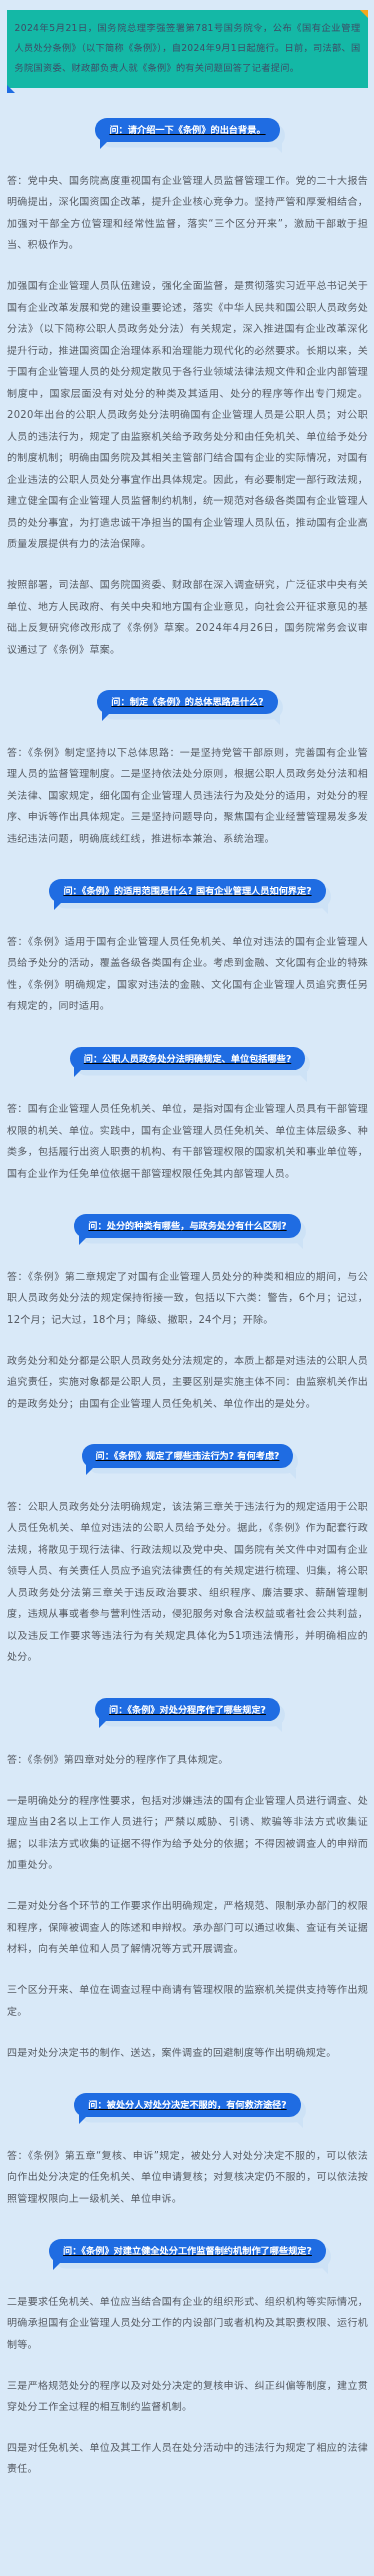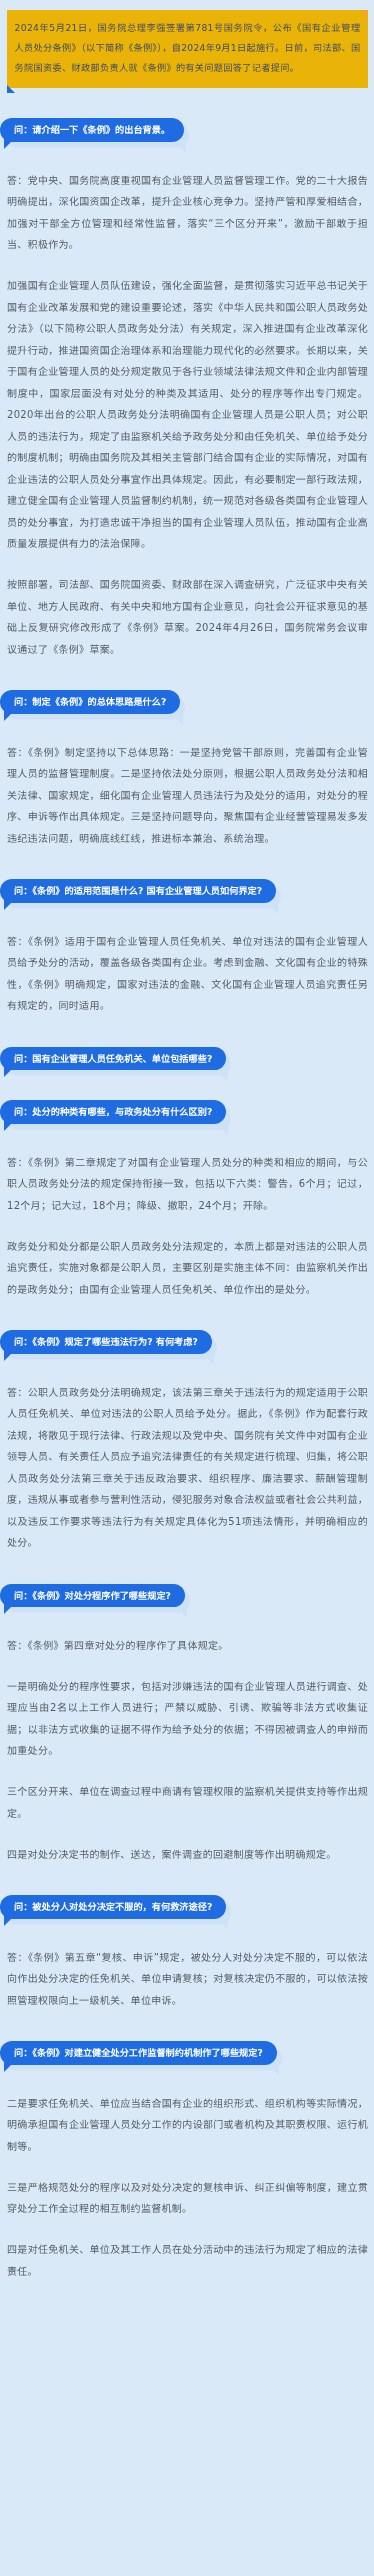--- a/index.html
+++ b/index.html
@@ -9,39 +9,39 @@
     background:#d9e9f8;
     font-family:"DejaVu Sans","Liberation Sans",sans-serif;
     -webkit-font-smoothing:antialiased;
   }
   .page{width:375px;box-sizing:border-box;padding:9.7px 0 7.6px;}
 
   
   .intro-card{
     position:relative;
     margin:0 7px;
-    background:#eab308;
+    background:#14b8a6;
     padding:8.6px 7.6px 10.8px;
     box-sizing:border-box;
   }
   .intro-card .corner-tr{
     position:absolute;top:0;right:0;width:0;height:0;
     border-top:8px solid #f6a71c;border-left:8px solid transparent;
   }
   .intro-card .corner-bl{
     position:absolute;left:0;bottom:-4.3px;width:0;height:0;
     border-bottom:8px solid #1f6ce2;border-right:8px solid transparent;
   }
   .intro-text{
     margin:0;color:#3e4c66;font-size:9.2px;line-height:2.15;
     text-align:justify;letter-spacing:0.3px;
   }
 
   
-  .q-row{display:flex;justify-content:flex-start;margin:30px 0 28px;}
+  .q-row{display:flex;justify-content:center;margin:30px 0 28px;text-decoration:underline;}
   .q-pill{
     position:relative;
     background:#1f6ce2;
     color:#ffffff;
     font-size:9.2px;
     font-weight:bold;
     line-height:1.25;
     padding:6px 14px;
     border-radius:15px;
     max-width:334px;
@@ -99,22 +99,23 @@
 
   <div class="qa-block">
     <div class="q-row">
       <div class="q-pill">问：《条例》的适用范围是什么? 国有企业管理人员如何界定?</div>
     </div>
     <p class="ans">答：《条例》适用于国有企业管理人员任免机关、单位对违法的国有企业管理人员给予处分的活动，覆盖各级各类国有企业。考虑到金融、文化国有企业的特殊性，《条例》明确规定，国家对违法的金融、文化国有企业管理人员追究责任另有规定的，同时适用。</p>
   </div>
 
   <div class="qa-block">
     <div class="q-row">
-      <div class="q-pill">问：国有企业管理人员任免机关、单位包括哪些?</div>
+      <div class="q-pill">问：公职人员政务处分法明确规定、单位包括哪些?</div>
     </div>
+    <p class="ans">答：国有企业管理人员任免机关、单位，是指对国有企业管理人员具有干部管理权限的机关、单位。实践中，国有企业管理人员任免机关、单位主体层级多、种类多，包括履行出资人职责的机构、有干部管理权限的国家机关和事业单位等，国有企业作为任免单位依据干部管理权限任免其内部管理人员。</p>
   </div>
 
   <div class="qa-block">
     <div class="q-row">
       <div class="q-pill">问：处分的种类有哪些，与政务处分有什么区别?</div>
     </div>
     <p class="ans">答：《条例》第二章规定了对国有企业管理人员处分的种类和相应的期间，与公职人员政务处分法的规定保持衔接一致，包括以下六类：警告，6个月；记过，12个月；记大过，18个月；降级、撤职，24个月；开除。</p>
     <p class="ans">政务处分和处分都是公职人员政务处分法规定的，本质上都是对违法的公职人员追究责任，实施对象都是公职人员，主要区别是实施主体不同：由监察机关作出的是政务处分；由国有企业管理人员任免机关、单位作出的是处分。</p>
   </div>
 
@@ -124,20 +125,21 @@
     </div>
     <p class="ans">答：公职人员政务处分法明确规定，该法第三章关于违法行为的规定适用于公职人员任免机关、单位对违法的公职人员给予处分。据此，《条例》作为配套行政法规，将散见于现行法律、行政法规以及党中央、国务院有关文件中对国有企业领导人员、有关责任人员应予追究法律责任的有关规定进行梳理、归集，将公职人员政务处分法第三章关于违反政治要求、组织程序、廉洁要求、薪酬管理制度，违规从事或者参与营利性活动，侵犯服务对象合法权益或者社会公共利益，以及违反工作要求等违法行为有关规定具体化为51项违法情形，并明确相应的处分。</p>
   </div>
 
   <div class="qa-block">
     <div class="q-row">
       <div class="q-pill">问：《条例》对处分程序作了哪些规定?</div>
     </div>
     <p class="ans">答：《条例》第四章对处分的程序作了具体规定。</p>
     <p class="ans">一是明确处分的程序性要求，包括对涉嫌违法的国有企业管理人员进行调查、处理应当由2名以上工作人员进行；严禁以威胁、引诱、欺骗等非法方式收集证据；以非法方式收集的证据不得作为给予处分的依据；不得因被调查人的申辩而加重处分。</p>
+    <p class="ans">二是对处分各个环节的工作要求作出明确规定，严格规范、限制承办部门的权限和程序，保障被调查人的陈述和申辩权。承办部门可以通过收集、查证有关证据材料，向有关单位和人员了解情况等方式开展调查。</p>
     <p class="ans">三个区分开来、单位在调查过程中商请有管理权限的监察机关提供支持等作出规定。</p>
     <p class="ans">四是对处分决定书的制作、送达，案件调查的回避制度等作出明确规定。</p>
   </div>
 
   <div class="qa-block">
     <div class="q-row">
       <div class="q-pill">问：被处分人对处分决定不服的，有何救济途径?</div>
     </div>
     <p class="ans">答：《条例》第五章“复核、申诉”规定，被处分人对处分决定不服的，可以依法向作出处分决定的任免机关、单位申请复核；对复核决定仍不服的，可以依法按照管理权限向上一级机关、单位申诉。</p>
   </div>

